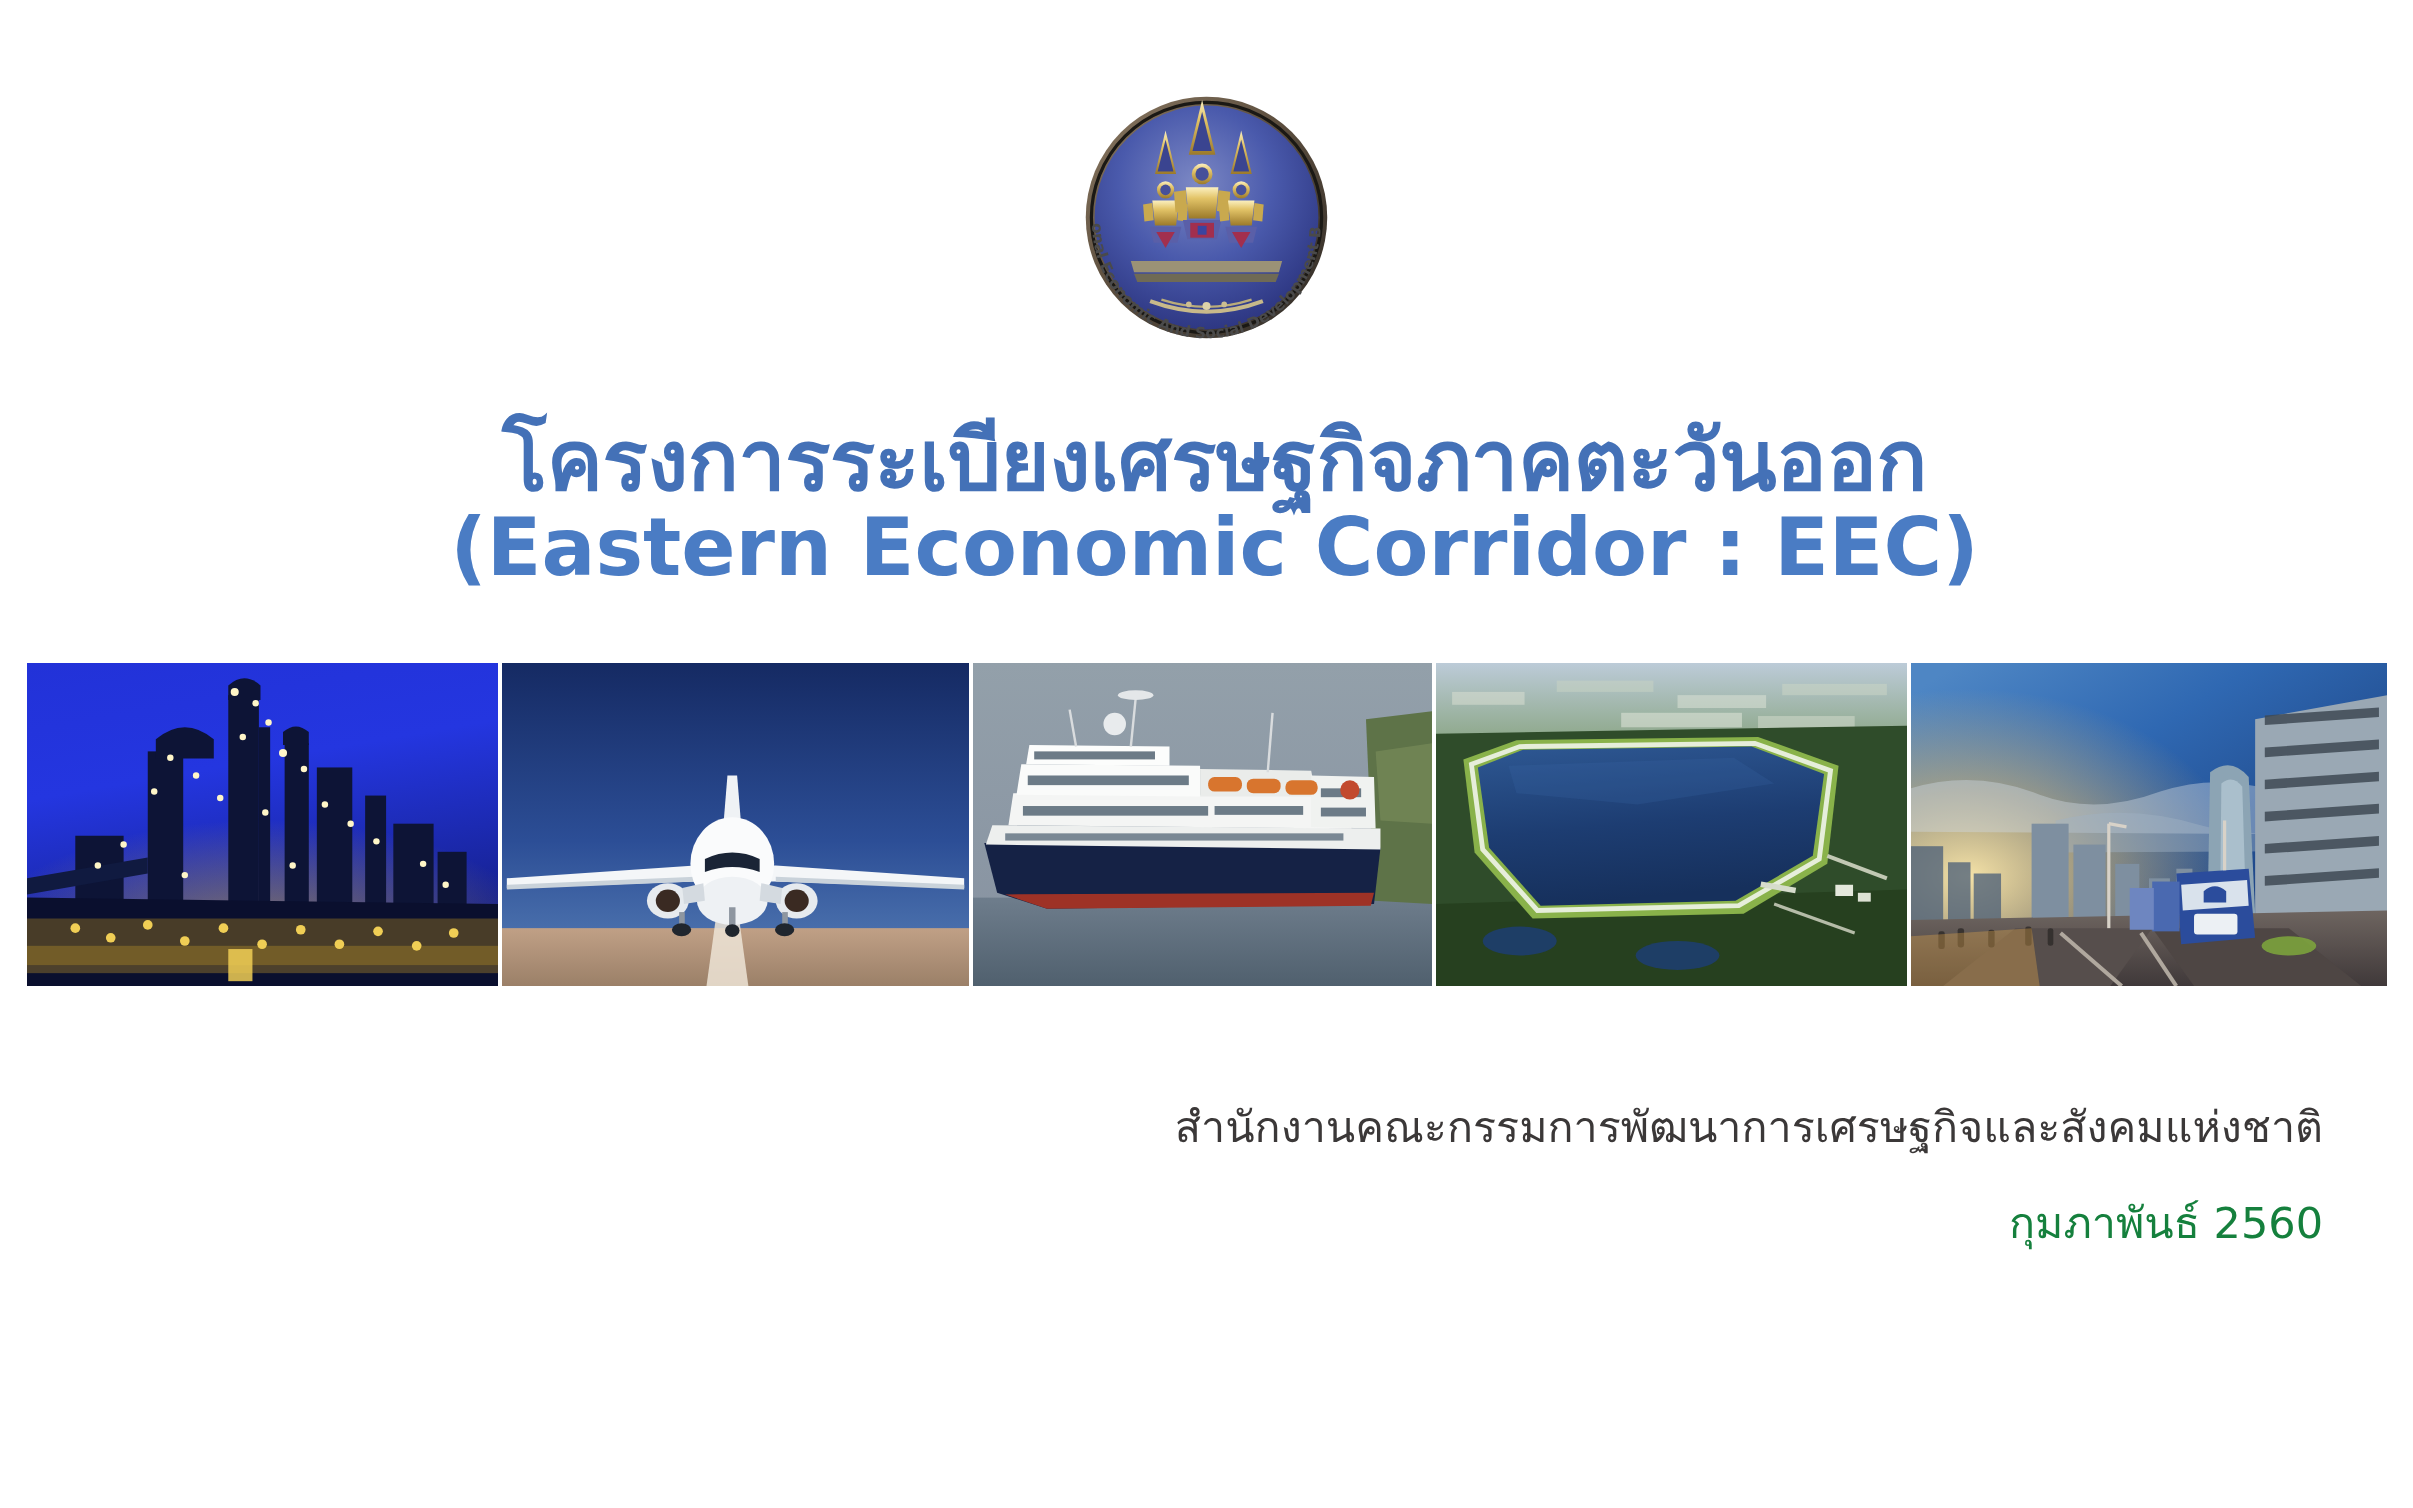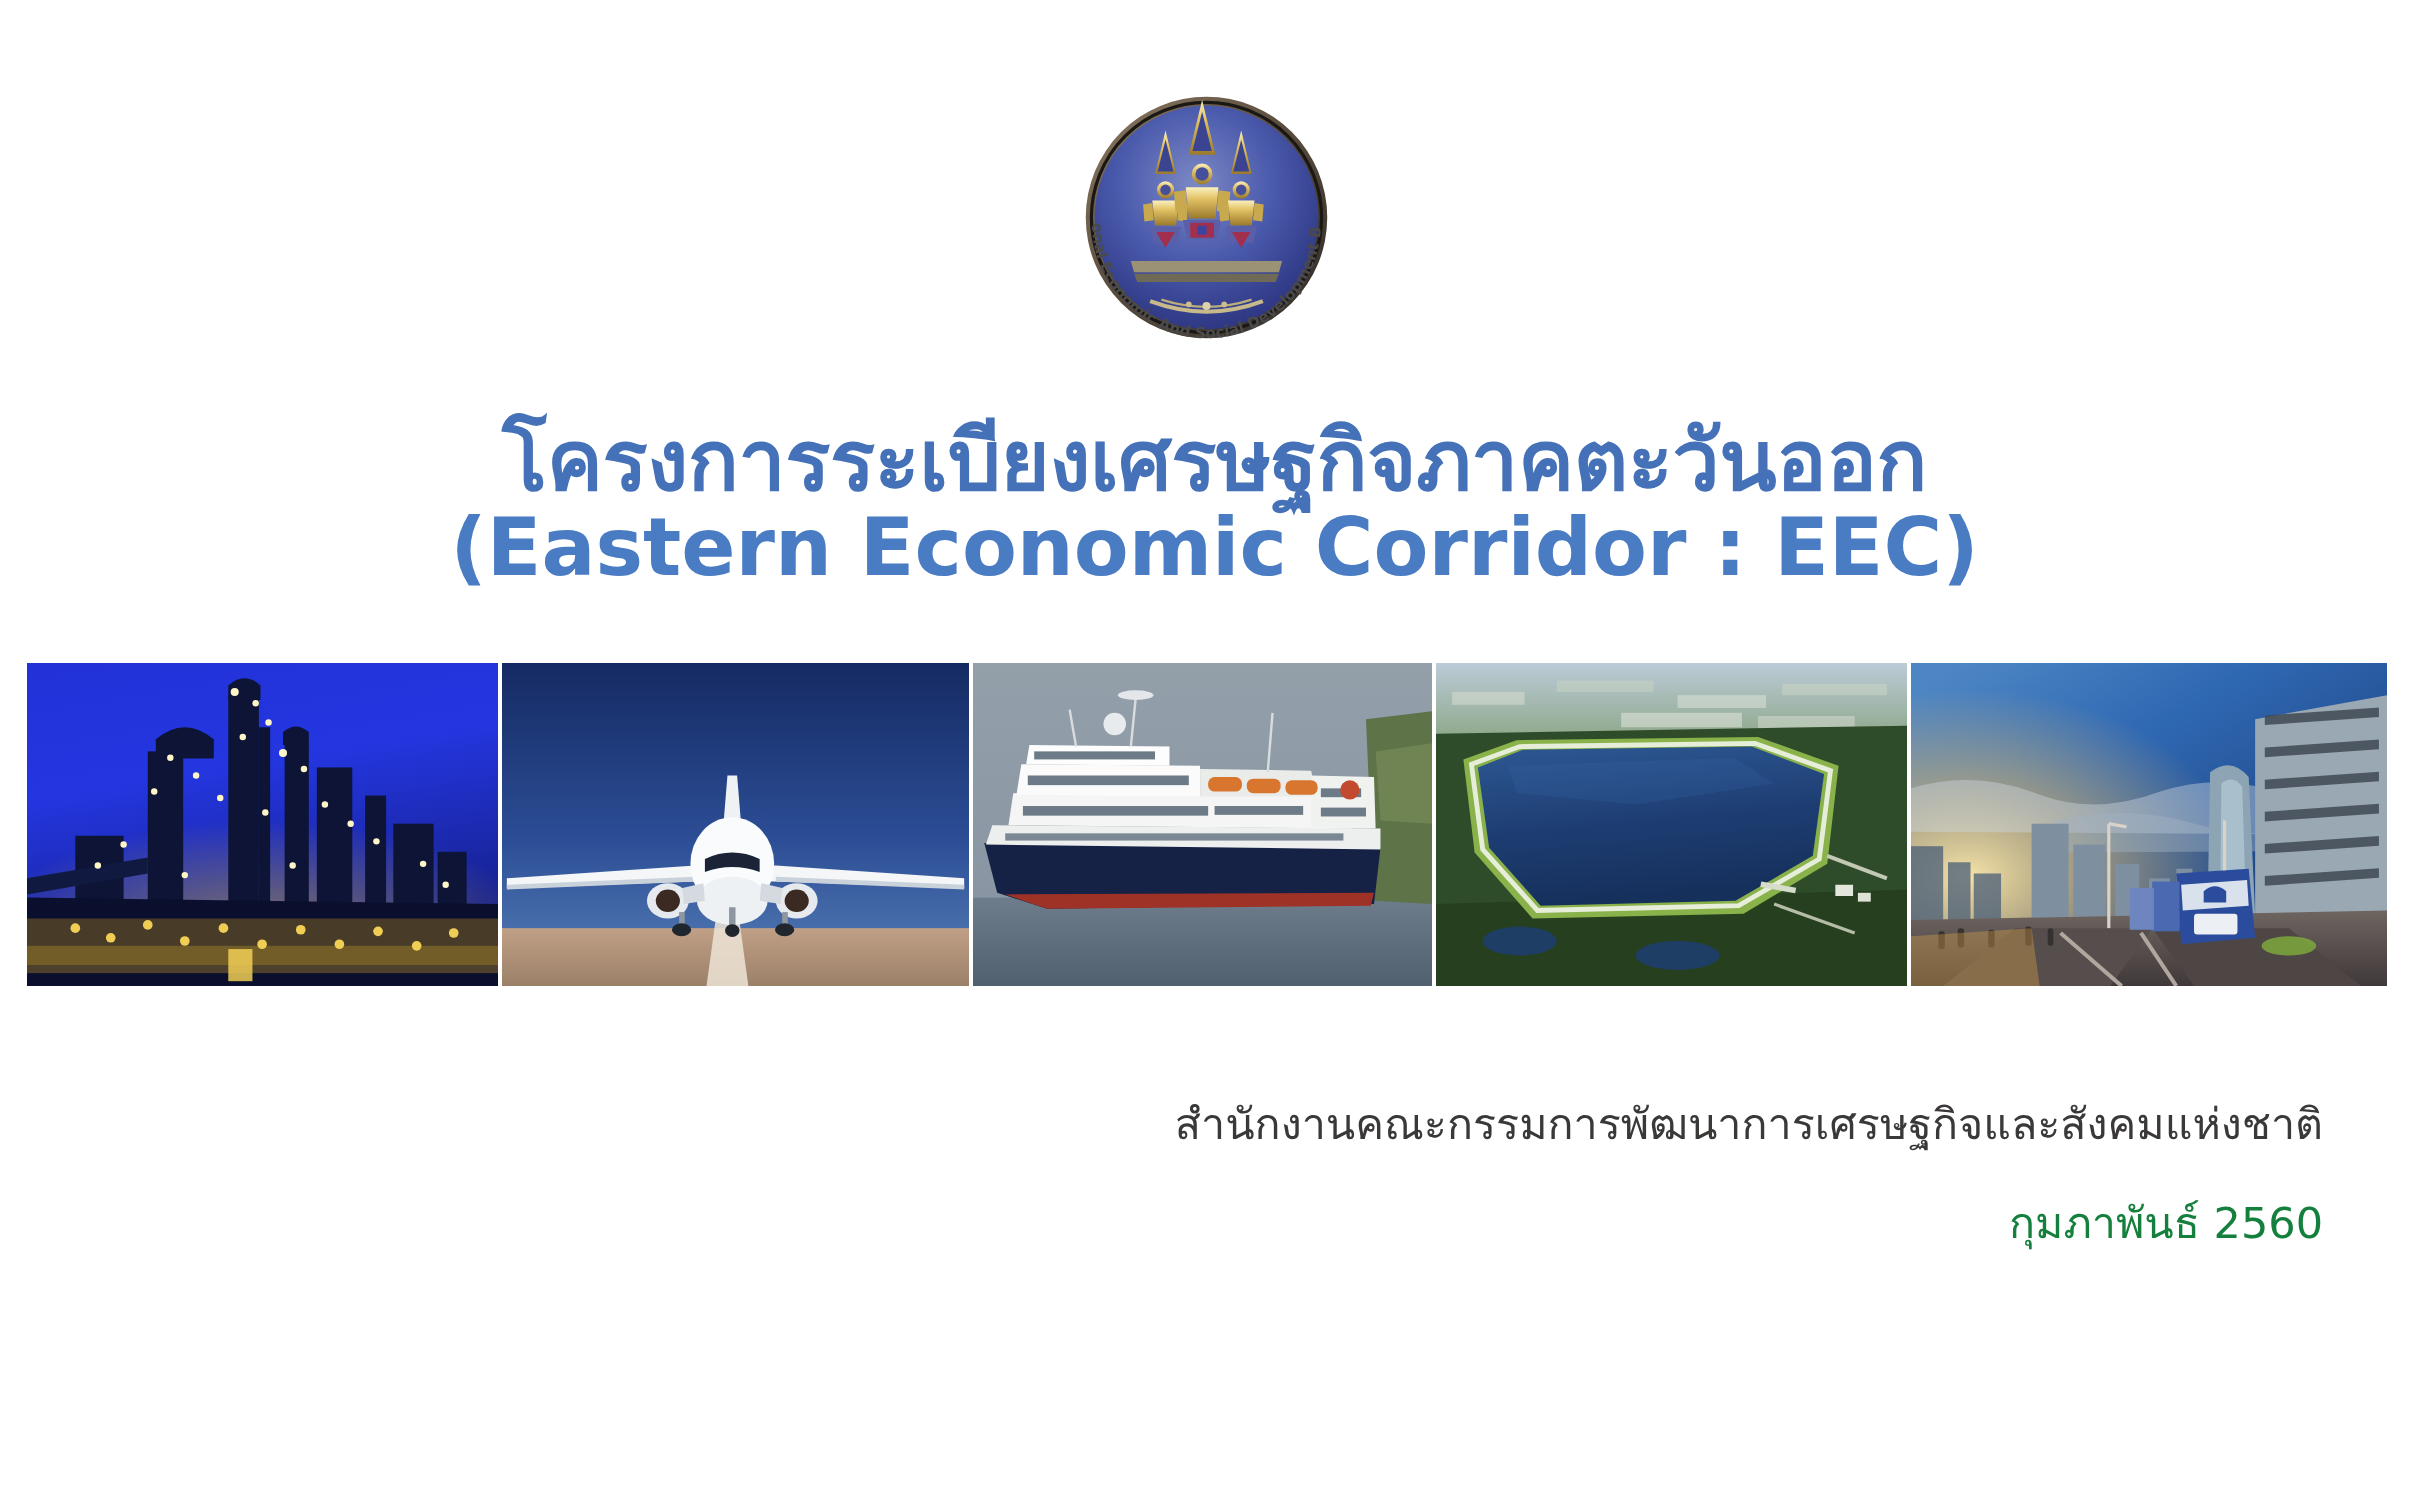--- a/index.html
+++ b/index.html
@@ -84,21 +84,21 @@
   .photo svg { display: block; width: 100%; height: 100%; }
 
   
   .footer-block {
     position: absolute;
     right: 90px;
     top: 1102px;
     text-align: right;
   }
   .org-line {
-    font-family: Liberation Mono, monospace;
+    font-family: Liberation Serif, serif;
     font-size: 43px;
     color: #3B3838;
     line-height: 1.2;
     white-space: nowrap;
   }
   .date-line {
     font-family: "DejaVu Sans", "Liberation Sans", sans-serif;
     font-size: 43px;
     color: #15803d;
     line-height: 1.2;

